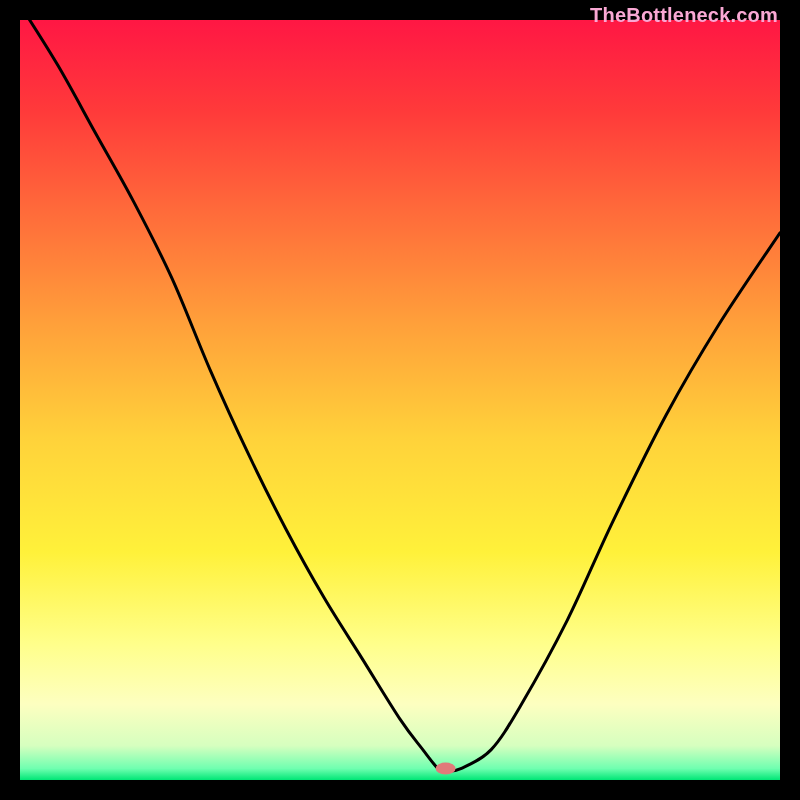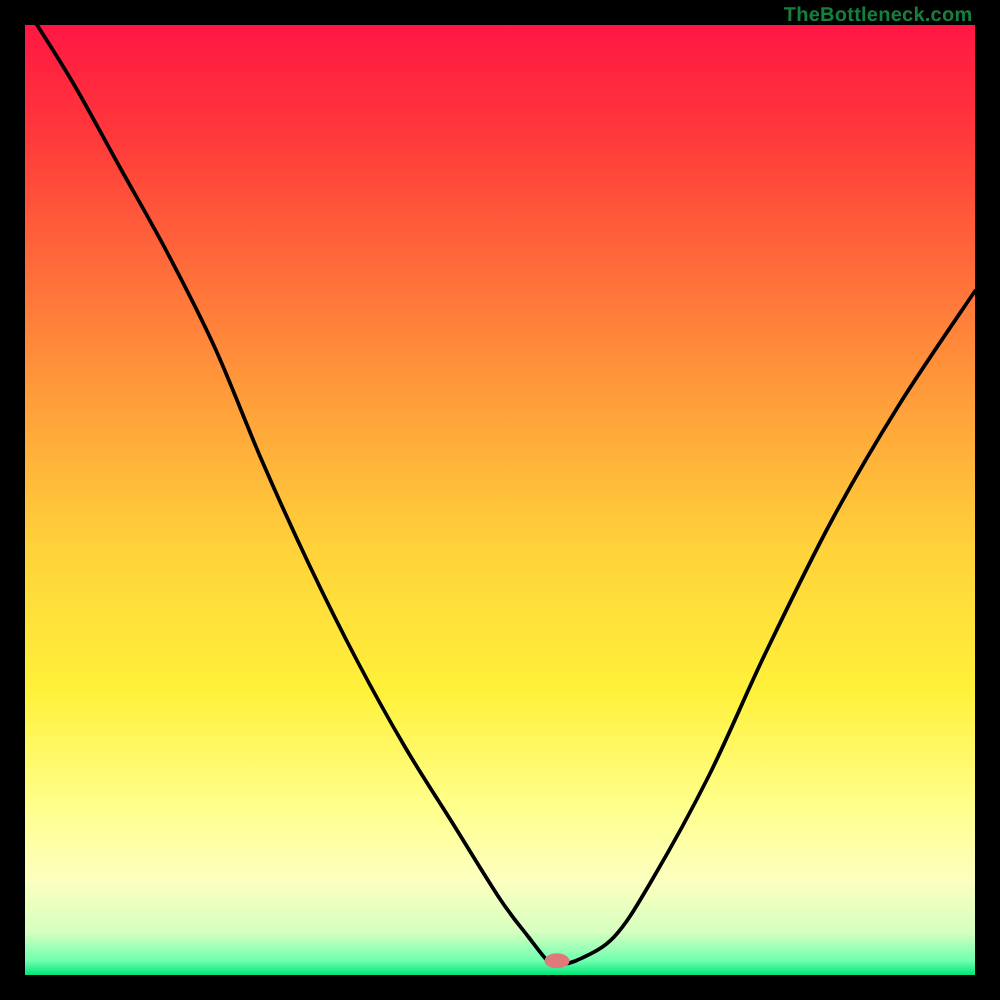--- a/index.html
+++ b/index.html
@@ -22,23 +22,23 @@
     position: absolute;
     left: 0; top: 0;
     width: 100%;
     height: 100%;
   }
   .watermark {
     position: absolute;
     top: 4px;
     right: 22px;
     font-family: Arial, Helvetica, sans-serif;
-    font-size: 16px;
+    font-size: 20px;
     font-weight: 600;
-    color: #15803d;
+    color: #f9a8d4;
     letter-spacing: 0.2px;
   }
   svg { position: absolute; left: 0; top: 0; }
 </style>
 </head>
 <body>
 
 <div class="frame">
   <div class="plot">
     <svg class="grad" id="grad-svg" viewBox="0 0 760 760" preserveAspectRatio="none">

